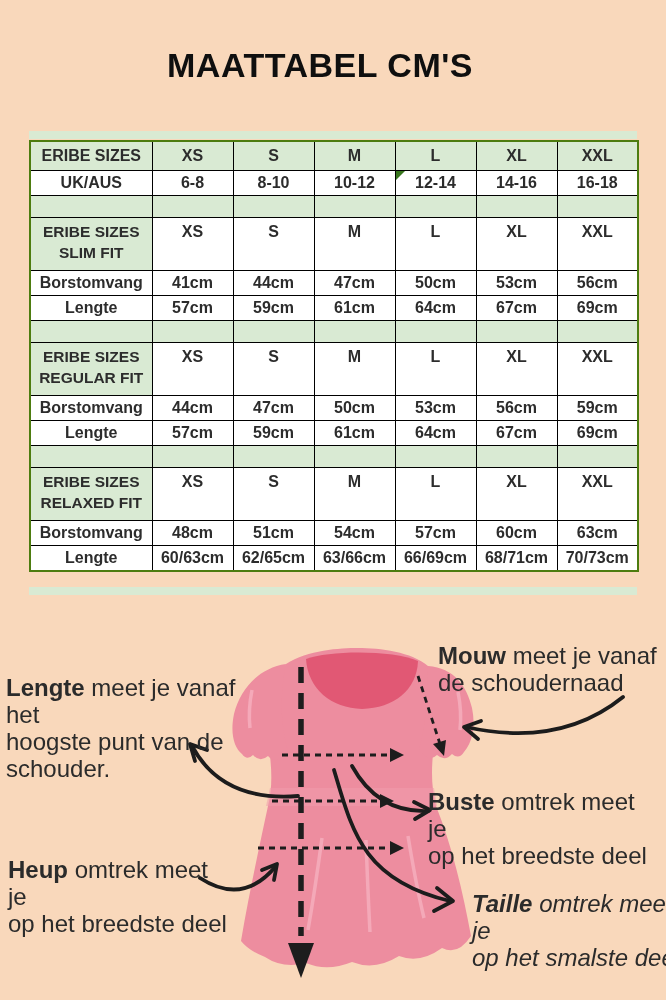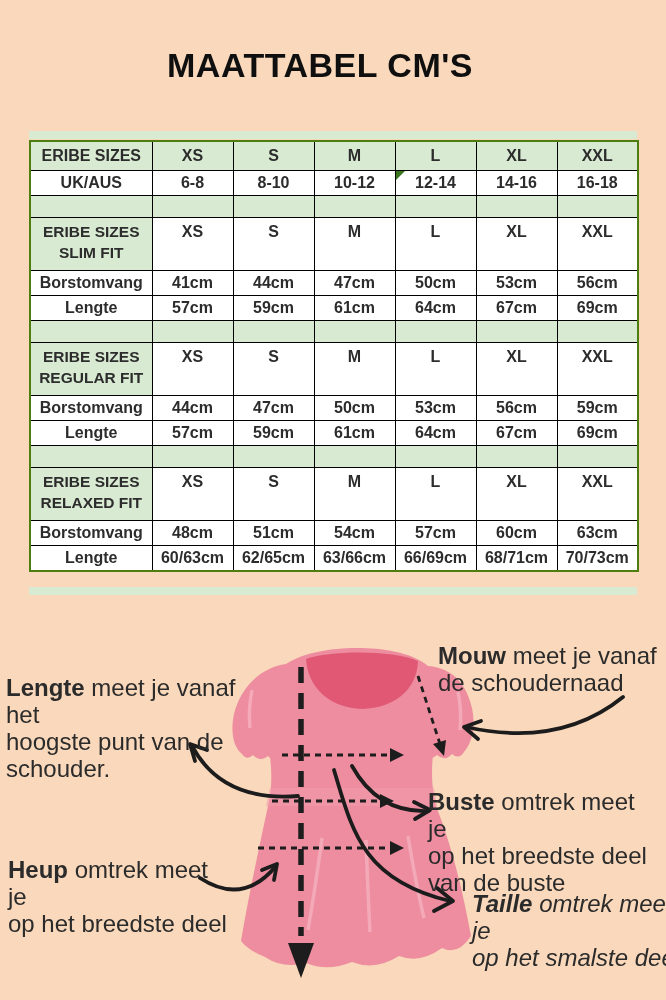--- a/index.html
+++ b/index.html
@@ -288,21 +288,20 @@
 </div>
 
 <div class="note" style="left:438px;top:642px;width:228px;">
   <span class="nline"><b>Mouw</b><span> meet je vanaf</span></span>
   <span class="nline">de schoudernaad</span>
 </div>
 
 <div class="note" style="left:428px;top:788px;width:230px;">
   <span class="nline"><b>Buste</b><span> omtrek meet je</span></span>
   <span class="nline">op het breedste deel</span>
-  <span class="nline">van de buste</span>
 </div>
 
 <div class="note" style="left:472px;top:890px;width:218px;font-style:italic;">
   <span class="nline"><b>Taille</b><span> omtrek meet je</span></span>
   <span class="nline">op het smalste deel</span>
 </div>
 
 <div class="note" style="left:8px;top:832px;width:222px;margin-top:24px;">
   <span class="nline"><b>Heup</b><span> omtrek meet je</span></span>
   <span class="nline">op het breedste deel</span>

